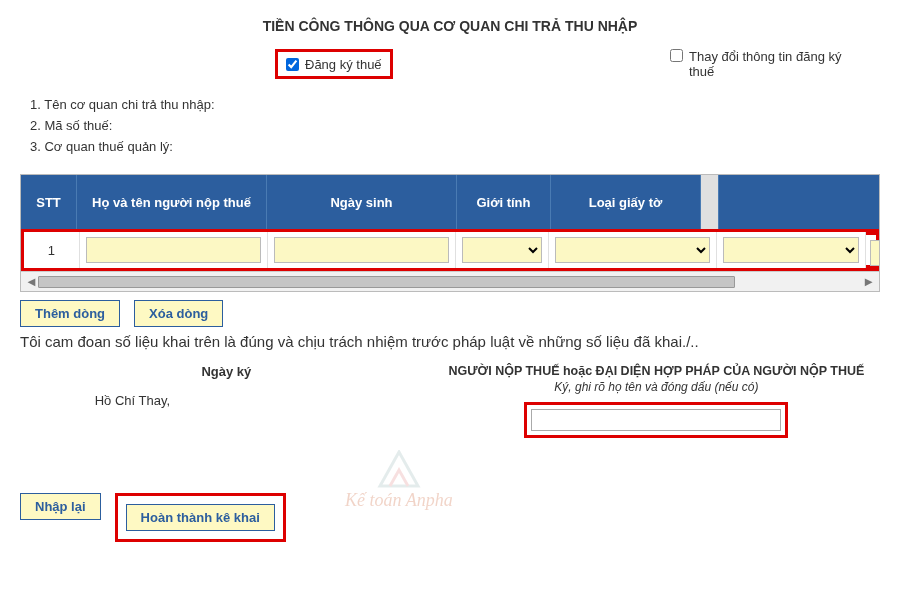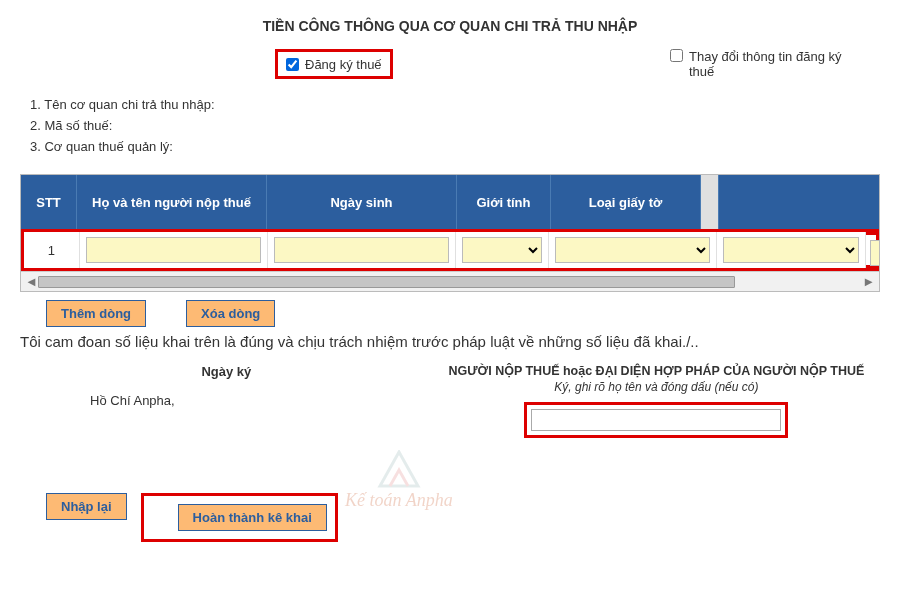--- a/index.html
+++ b/index.html
@@ -101,27 +101,26 @@
     align-items:center;
     padding:0 4px;
   }
   .hscroll-thumb {
     height:12px; width: 82%; background:#c5c5c5; border:1px solid #999; border-radius:1px;
   }
 
   .btn-row { margin: 8px 0 6px 0; display:flex; gap:14px; }
   .btn {
     border: 1px solid #2c5e9e;
-    background: #fdba74;
+    background: #fef9c3;
     color: #2c5e9e;
     font-weight: bold;
     padding: 5px 14px;
     cursor: pointer;
     font-size: 13px;
-    margin-left: 26px;
   }
   .commit-text { margin: 4px 0 14px 0; font-size: 15px; }
 
   .sign-area { display:flex; margin-top:4px; }
   .sign-left { flex: 0 0 48%; text-align:center; }
   .sign-left .label { font-weight:bold; margin-bottom:10px; }
   .sign-left .city-row { display:flex; gap:8px; justify-content:center; align-items:center; }
   .sign-left .date-box {
     width: 180px; height: 22px;
   }
@@ -224,21 +223,21 @@
   <button class="btn">Thêm dòng</button>
   <button class="btn">Xóa dòng</button>
 </div>
 
 <div class="commit-text">Tôi cam đoan số liệu khai trên là đúng và chịu trách nhiệm trước pháp luật về những số liệu đã khai./..</div>
 
 <div class="sign-area">
   <div class="sign-left">
     <div class="label">Ngày ký</div>
     <div class="city-row">
-      <span>Hồ Chí Anpha,</span>
+      <span>Hồ Chí Thay,</span>
       <span class="date-box"></span>
     </div>
   </div>
   <div class="sign-right">
     <div class="title">NGƯỜI NỘP THUẾ hoặc ĐẠI DIỆN HỢP PHÁP CỦA NGƯỜI NỘP THUẾ</div>
     <div class="sub">Ký, ghi rõ họ tên và đóng dấu (nếu có)</div>
     <div class="sig-box">
       <input type="text" value="" style="">
     </div>
   </div>

